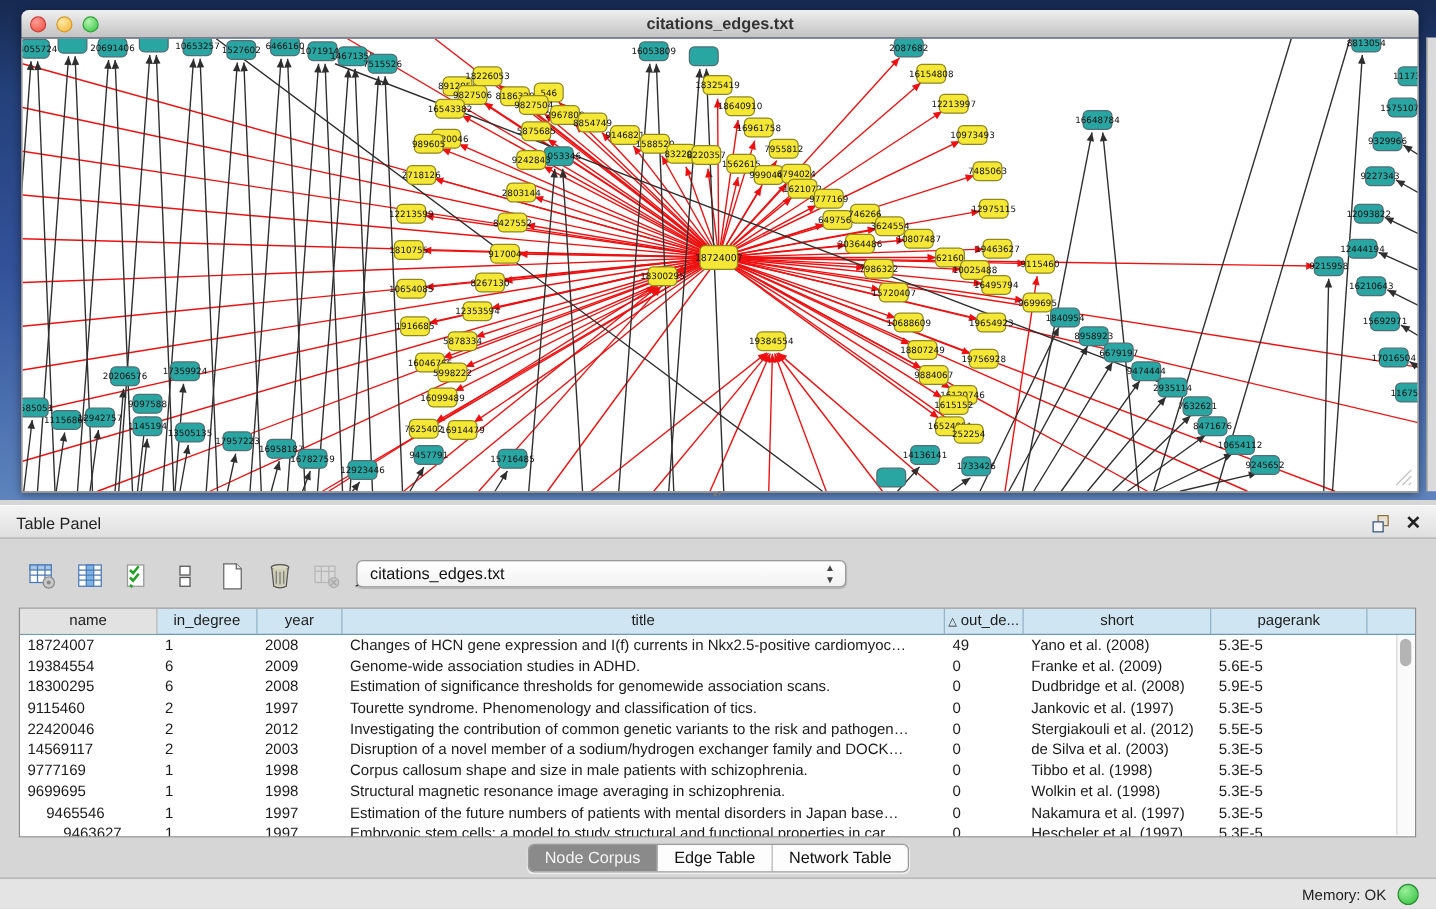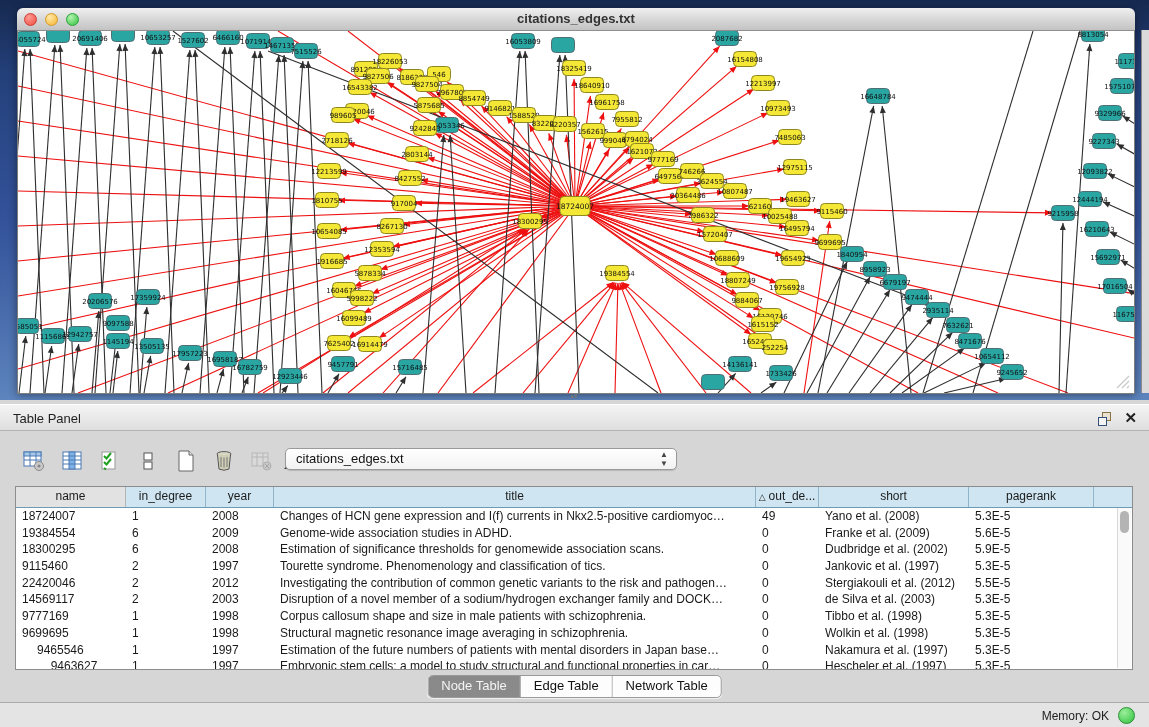--- a/index.html
+++ b/index.html
@@ -769,21 +769,21 @@
           <div class="tcell" style="width: 63px;">0</div>
           <div class="tcell" style="width: 150px;">Franke et al. (2009)</div>
           <div class="tcell" style="width: 125px;">5.6E-5</div>
         </div>
         <div class="trow">
           <div class="tcell" style="width: 110px;">18300295</div>
           <div class="tcell" style="width: 80px;">6</div>
           <div class="tcell" style="width: 68px;">2008</div>
           <div class="tcell" style="width: 482px;">Estimation of significance thresholds for genomewide association scans.</div>
           <div class="tcell" style="width: 63px;">0</div>
-          <div class="tcell" style="width: 150px;">Dudbridge et al. (2002)</div>
+          <div class="tcell" style="width: 150px;">Dudbridge et al. (2008)</div>
           <div class="tcell" style="width: 125px;">5.9E-5</div>
         </div>
         <div class="trow">
           <div class="tcell" style="width: 110px;">9115460</div>
           <div class="tcell" style="width: 80px;">2</div>
           <div class="tcell" style="width: 68px;">1997</div>
           <div class="tcell" style="width: 482px;">Tourette syndrome. Phenomenology and classification of tics.</div>
           <div class="tcell" style="width: 63px;">0</div>
           <div class="tcell" style="width: 150px;">Jankovic et al. (1997)</div>
           <div class="tcell" style="width: 125px;">5.3E-5</div>
@@ -842,21 +842,21 @@
           <div class="tcell" style="width: 150px;">Hescheler et al. (1997)</div>
           <div class="tcell" style="width: 125px;">5.3E-5</div>
         </div>
       </div>
     <div id="vscroll">
       <div id="vthumb"></div>
     </div>
   </div>
 
   <div id="tabs">
-    <span class="tab selected">Node Table</span>
+    <span class="tab selected">Node Corpus</span>
     <span class="tab">Edge Table</span>
     <span class="tab">Network Table</span>
   </div>
 
   <div id="statusbar">
     <span class="mem">Memory: OK</span>
     <span id="mem-dot"></span>
   </div>
 </div>
 

